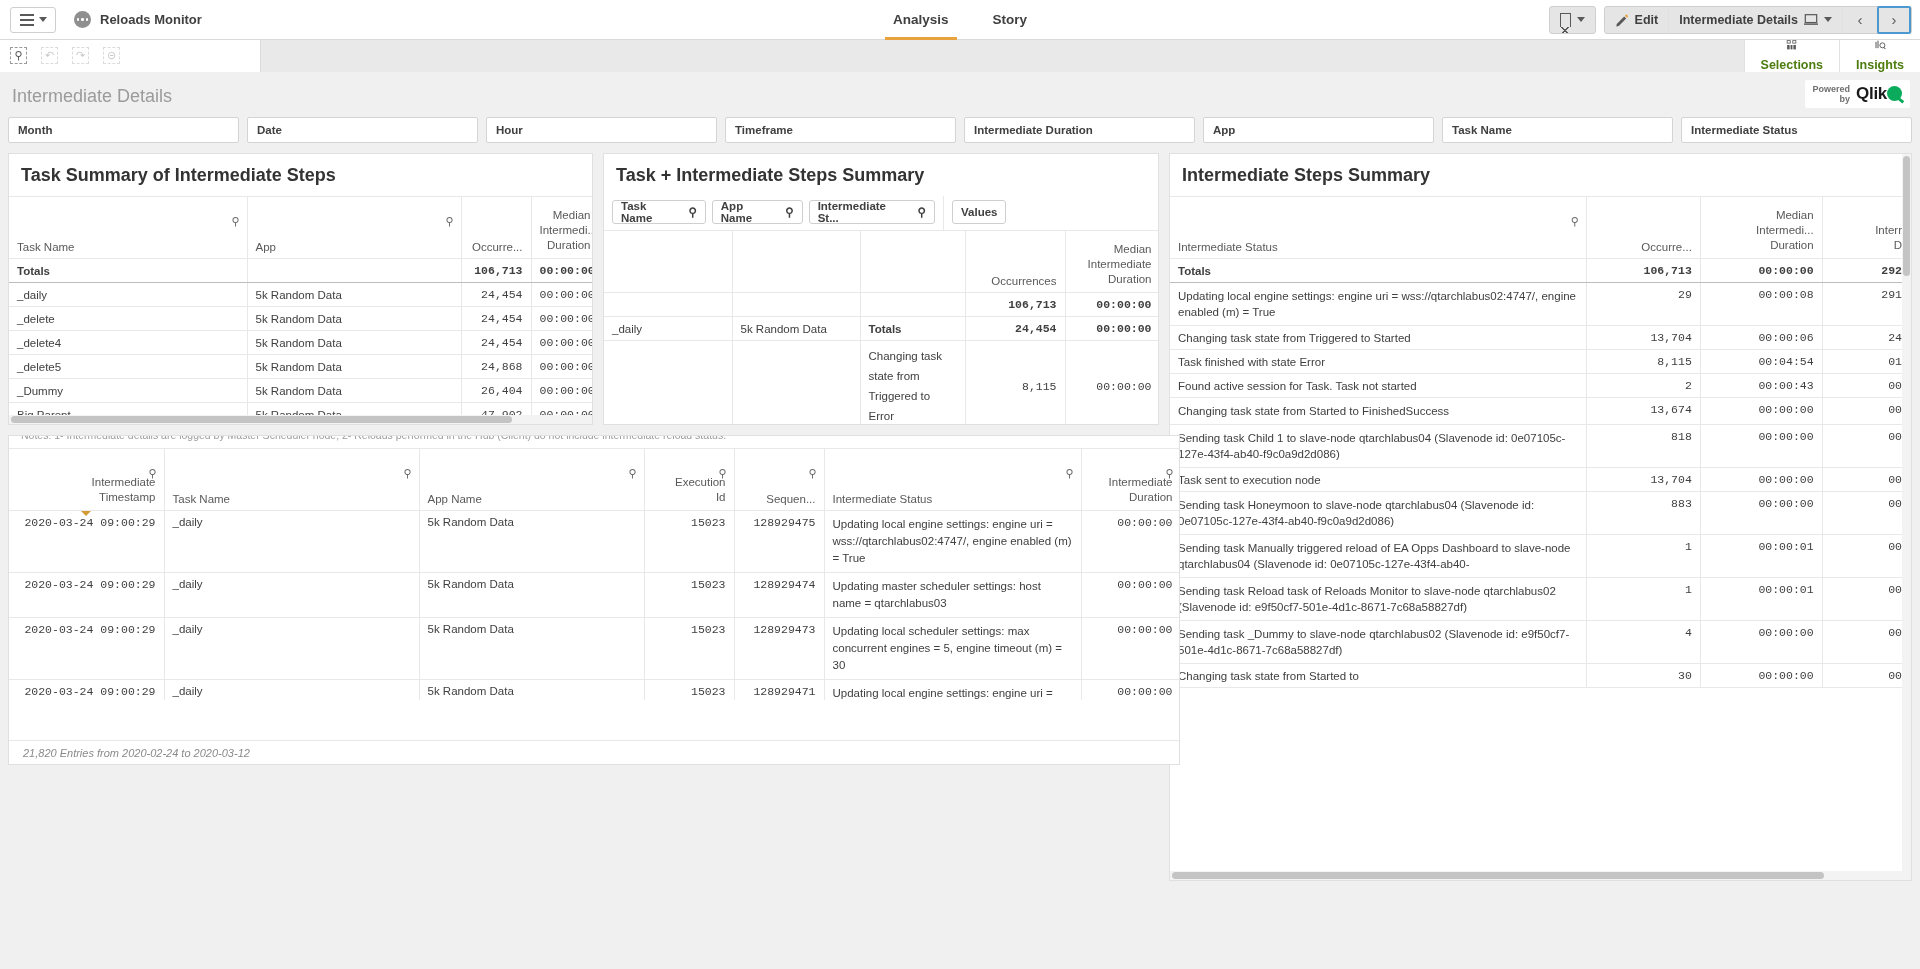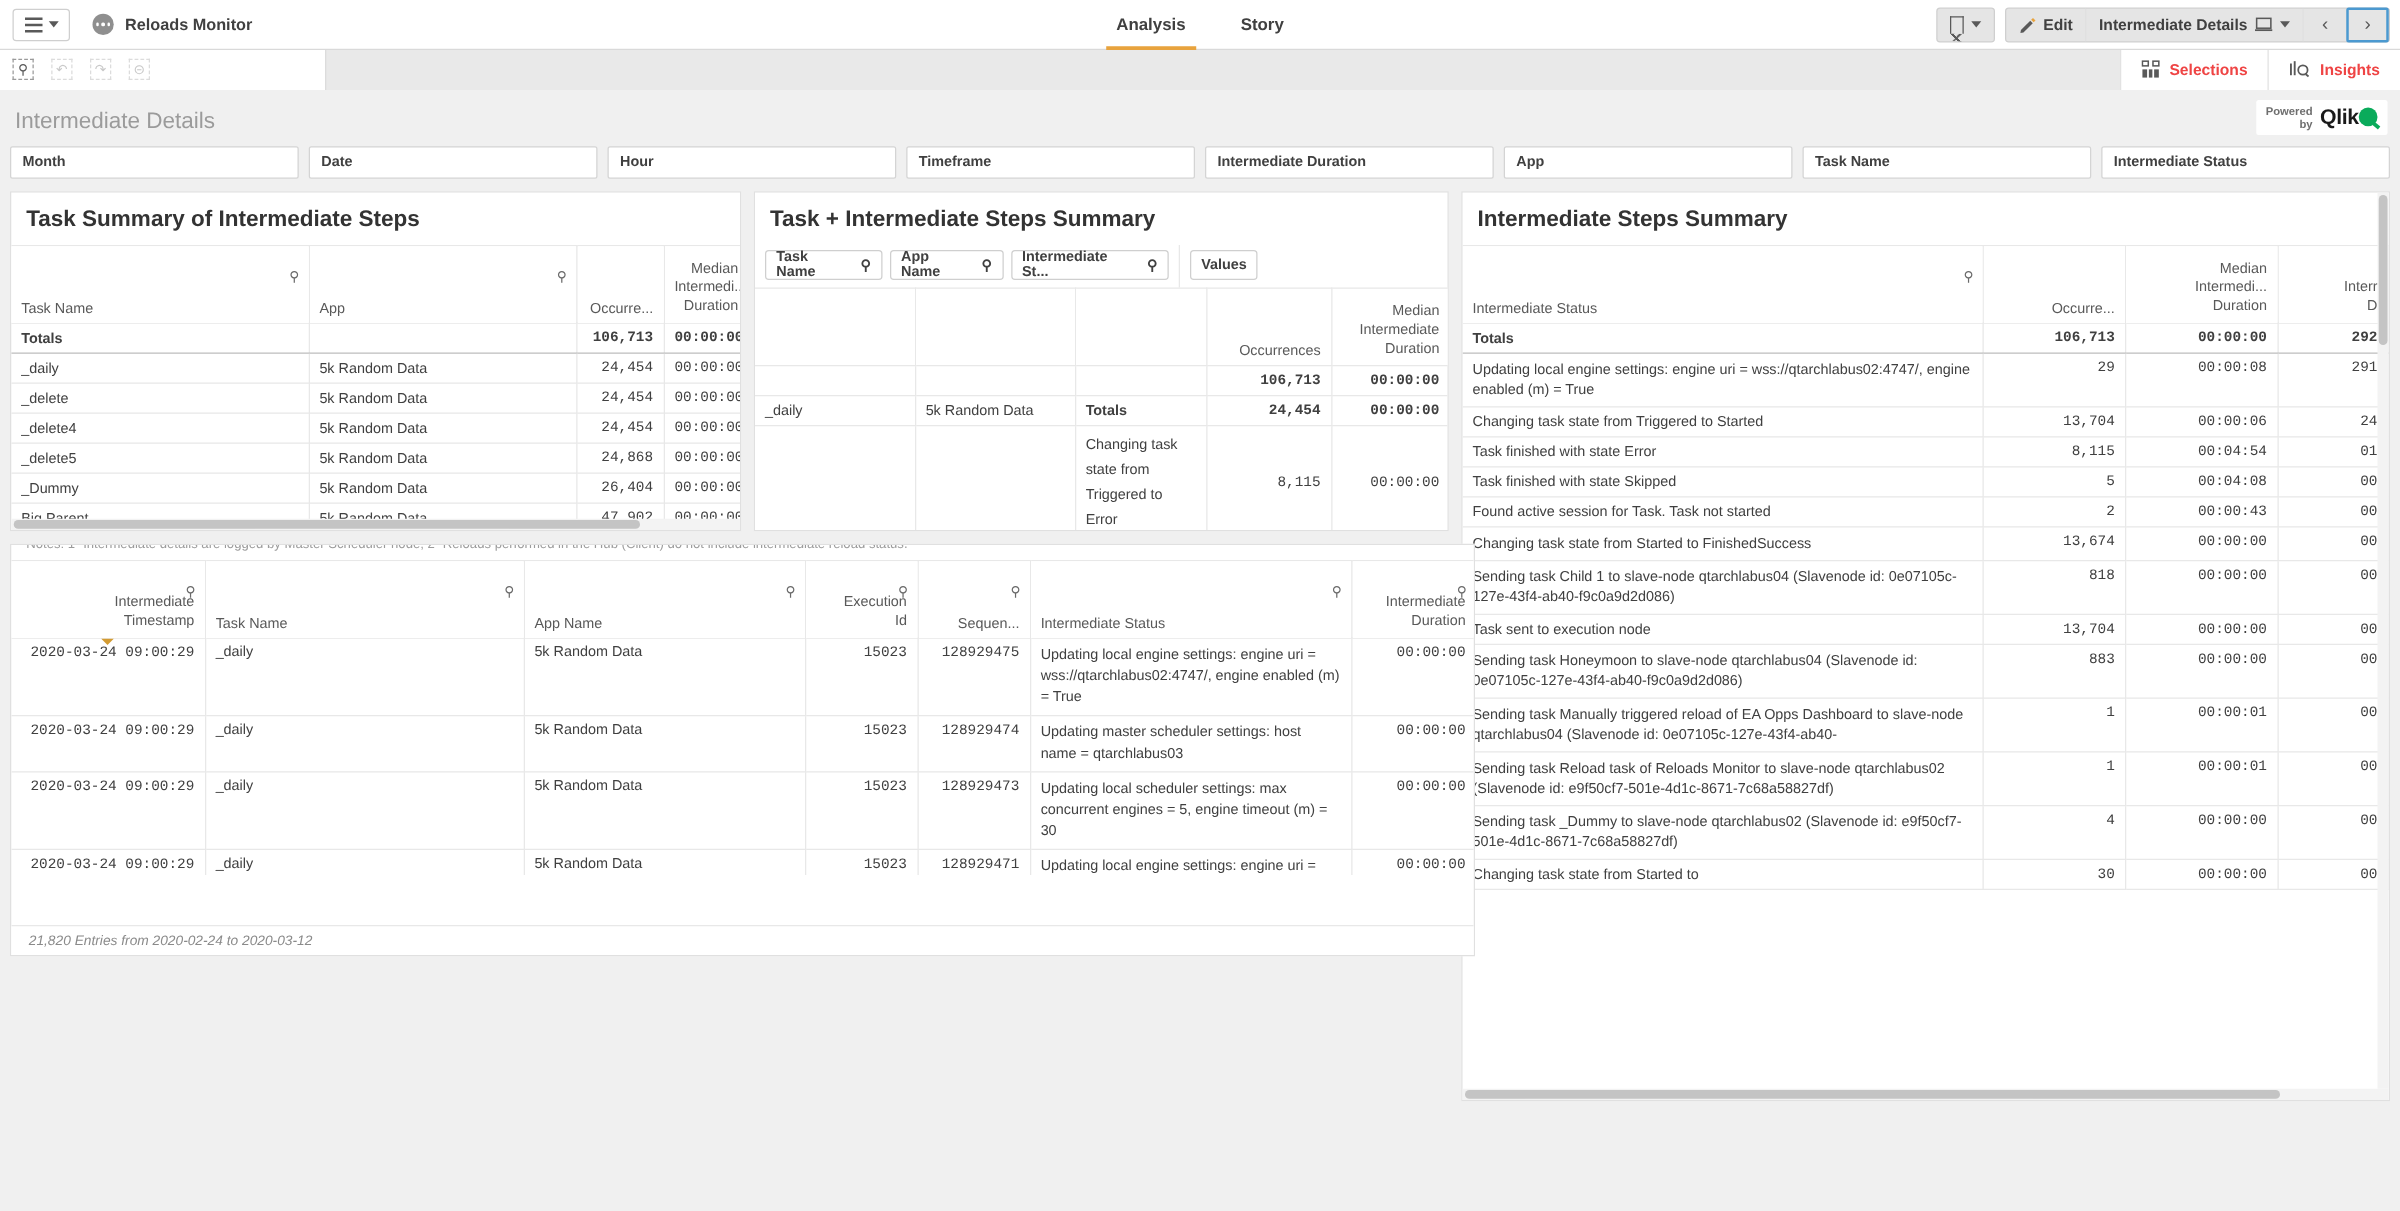--- a/index.html
+++ b/index.html
@@ -57,21 +57,21 @@
     background: linear-gradient(135deg, transparent 48%, #595959 48%, #595959 60%, transparent 60%),
                 linear-gradient(225deg, transparent 48%, #595959 48%, #595959 60%, transparent 60%); }
 
   
   .secondbar { height: 32px; display: flex; align-items: center; border-bottom: 1px solid #d9d9d9; background: #fff; }
   .sb-left { display: flex; align-items: center; gap: 14px; padding-left: 10px; width: 260px; background: #fff; height: 32px; }
   .sb-icon { width: 17px; height: 17px; border: 1px dashed #9a9a9a; display: flex; align-items: center; justify-content: center; color: #595959; font-size: 11px; cursor: pointer; }
   .sb-icon.dim { color: #c9c9c9; border-color: #dcdcdc; }
   .sb-mid { flex: 1; height: 32px; background: #e9e9e9; border-left: 1px solid #dcdcdc; }
   .sb-right { display: flex; align-items: center; height: 32px; background: #fff; }
-  .sb-btn { display: flex; align-items: center; gap: 8px; padding: 0 16px; height: 32px; font-size: 12.5px; font-weight: bold; color: #ef4444; cursor: pointer; border-left: 1px solid #e2e2e2; }
+  .sb-btn { display: flex; align-items: center; gap: 8px; padding: 0 16px; height: 32px; font-size: 12.5px; font-weight: bold; color: #4d7c0f; cursor: pointer; border-left: 1px solid #e2e2e2; flex-direction: column; }
 
   
   .sheet { background: #f0f0f0; height: calc(969px - 40px - 32px); padding: 0 8px 8px 8px; position: relative; }
   .sheet-title { font-size: 18px; color: #9b9b9b; padding: 14px 4px 10px 4px; }
   .powered {
     position: absolute; right: 10px; top: 8px; background: #fff;
     display: flex; align-items: center; gap: 6px; padding: 4px 8px; border-radius: 2px;
   }
   .powered-txt { font-size: 9px; color: #6f6f6f; line-height: 10px; text-align: right; font-weight: bold;}
   .qlik-word { font-size: 17px; font-weight: bold; color: #1a1a1a; letter-spacing: -0.3px; }
@@ -456,26 +456,20 @@
               <td>Changing task state from Triggered to Started</td>
               <td class="r mono">13,704</td>
               <td class="r mono">00:00:06</td>
               <td class="r mono">24</td>
             </tr>
           <tr>
               <td>Task finished with state Error</td>
               <td class="r mono">8,115</td>
               <td class="r mono">00:04:54</td>
               <td class="r mono">01</td>
-            </tr>
-          <tr>
-              <td>Task finished with state Skipped</td>
-              <td class="r mono">5</td>
-              <td class="r mono">00:04:08</td>
-              <td class="r mono">00</td>
             </tr>
           <tr>
               <td>Found active session for Task. Task not started</td>
               <td class="r mono">2</td>
               <td class="r mono">00:00:43</td>
               <td class="r mono">00</td>
             </tr>
           <tr>
               <td style="vertical-align:top;line-height:16px">Changing task state from Started to FinishedSuccess</td>
               <td class="r mono" style="vertical-align:top">13,674</td>

